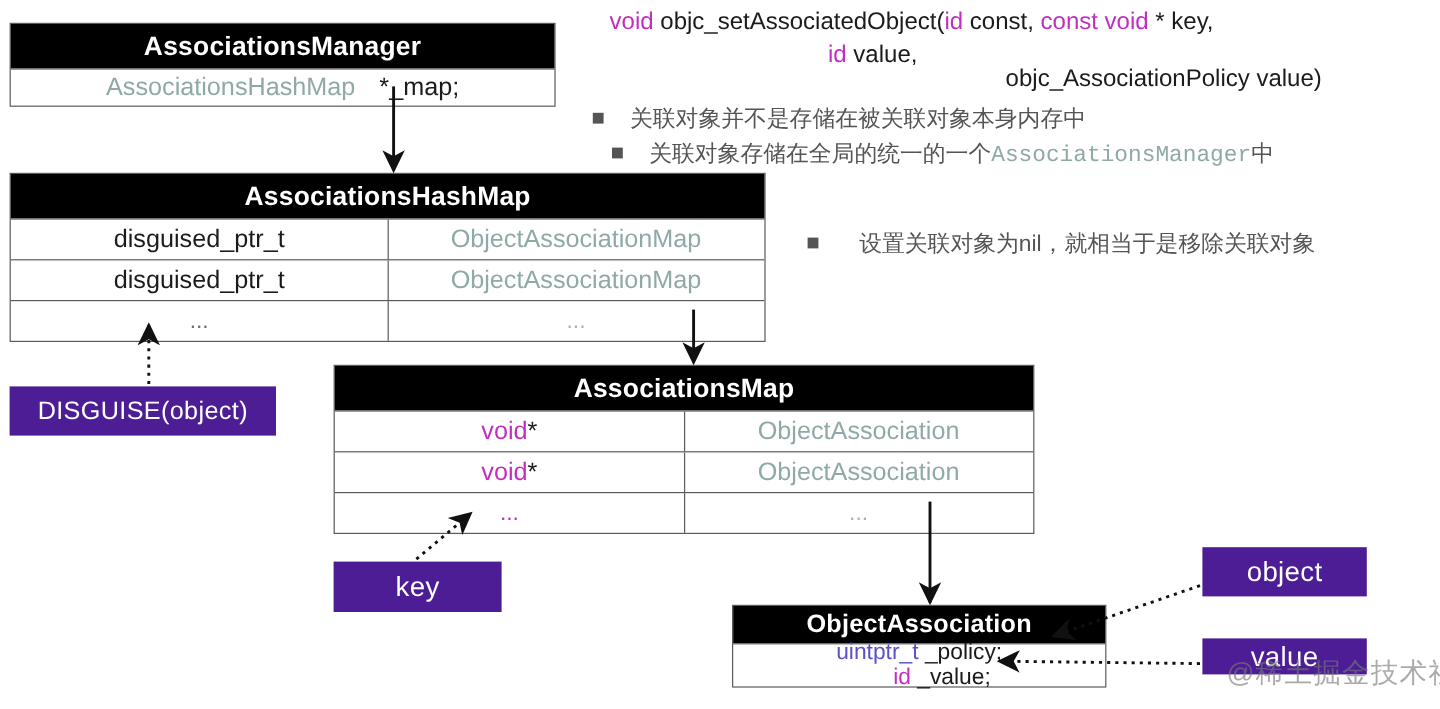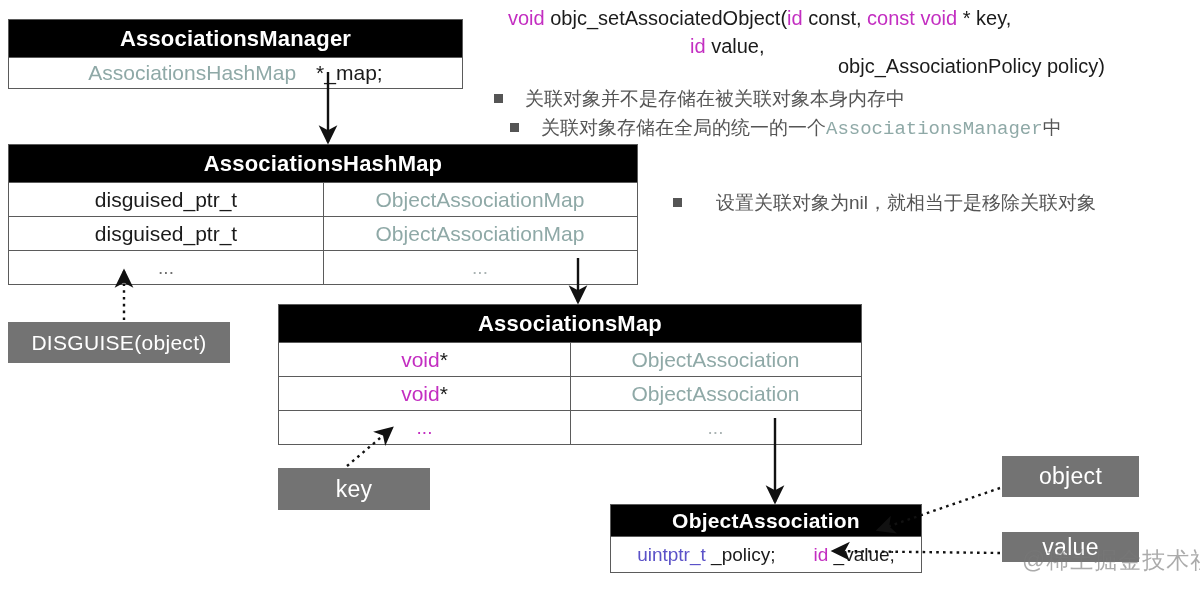--- a/index.html
+++ b/index.html
@@ -32,21 +32,21 @@
   
   .t-teal{color:#8fa9a7;}
   .t-dark{color:#1b1b1b;}
   .t-magenta{color:#c32ec1;}
   .t-violet{color:#5b52c8;}
   .t-gray{color:#aab3b3;}
   .t-dim{color:#6f6f6f;}
 
   
   .chip{
-    position:absolute;background:#737373;color:#ffffff;
+    position:absolute;background:#4c1d95;color:#ffffff;
     display:flex;align-items:center;justify-content:center;
     box-sizing:border-box;letter-spacing:.3px;
   }
 
   
   .sig{position:absolute;color:#1b1b1b;white-space:nowrap;}
   .bullet-row{position:absolute;display:flex;align-items:flex-start;white-space:nowrap;}
   .bullet-mark{
     width:9px;height:9px;background:#555;flex:0 0 auto;
     margin-top:8px;margin-right:22px;
@@ -112,48 +112,48 @@
     </div>
 
     <div class="row" style="height:34px;">
       <div class="cell left t-magenta" style="width:292px;font-size:19px;">...</div>
       <div class="cell t-gray" style="width:289px;font-size:19px;">...</div>
     </div>
   </div>
 
   <div class="box" style="left:610px;top:504px;width:312px;height:69px;">
     <div class="box-title" style="height:31px;font-size:21px;">ObjectAssociation</div>
-    <div style="border-top:1.5px solid #5b5b5b;height:36px;display:flex;flex-direction:row;
+    <div style="border-top:1.5px solid #5b5b5b;height:36px;display:flex;flex-direction:column;
                 align-items:center;justify-content:center;line-height:1.08;">
       <div style="font-size:19px;">
         <span class="t-violet">uintptr_t</span><span class="t-dark"> _policy;</span>
       </div>
       <div style="font-size:19px;margin-left:38px;">
         <span class="t-magenta">id</span><span class="t-dark"> _value;</span>
       </div>
     </div>
   </div>
 
   <div class="chip" style="left:8px;top:322px;width:222px;height:41px;font-size:21px;">DISGUISE(object)</div>
 
-  <div class="chip" style="left:278px;top:468px;width:152px;height:42px;font-size:23px;">key</div>
+  <div class="chip" style="left:278px;top:468px;width:140px;height:42px;font-size:23px;">key</div>
 
   <div class="chip" style="left:1002px;top:456px;width:137px;height:41px;font-size:23px;">object</div>
 
   <div class="chip" style="left:1002px;top:532px;width:137px;height:30px;font-size:23px;">value</div>
 
   <div class="sig" style="left:508px;top:7px;font-size:20px;">
     <span class="t-magenta">void </span><span class="t-dark">objc_setAssociatedObject(</span><span class="t-magenta">id</span><span class="t-dark"> const, </span><span class="t-magenta">const void</span><span class="t-dark"> * key,</span>
   </div>
 
   <div class="sig" style="left:690px;top:35px;font-size:20px;">
     <span class="t-magenta">id</span><span class="t-dark"> value,</span>
   </div>
 
-  <div class="sig t-dark" style="left:838px;top:55px;font-size:20px;">objc_AssociationPolicy policy)</div>
+  <div class="sig t-dark" style="left:838px;top:55px;font-size:20px;">objc_AssociationPolicy value)</div>
 
   <div class="bullet-row" style="left:494px;top:86px;">
     <span class="bullet-mark"></span>
     <span class="bullet-text" style="font-size:19px;">关联对象并不是存储在被关联对象本身内存中</span>
   </div>
 
   <div class="bullet-row" style="left:510px;top:115px;font-family:Liberation Mono, monospace;">
     <span class="bullet-mark"></span>
     <span class="bullet-text" style="font-size:19px;">
       <span>关联对象存储在全局的统一的一个</span><span class="t-teal">AssociationsManager</span><span>中</span>

